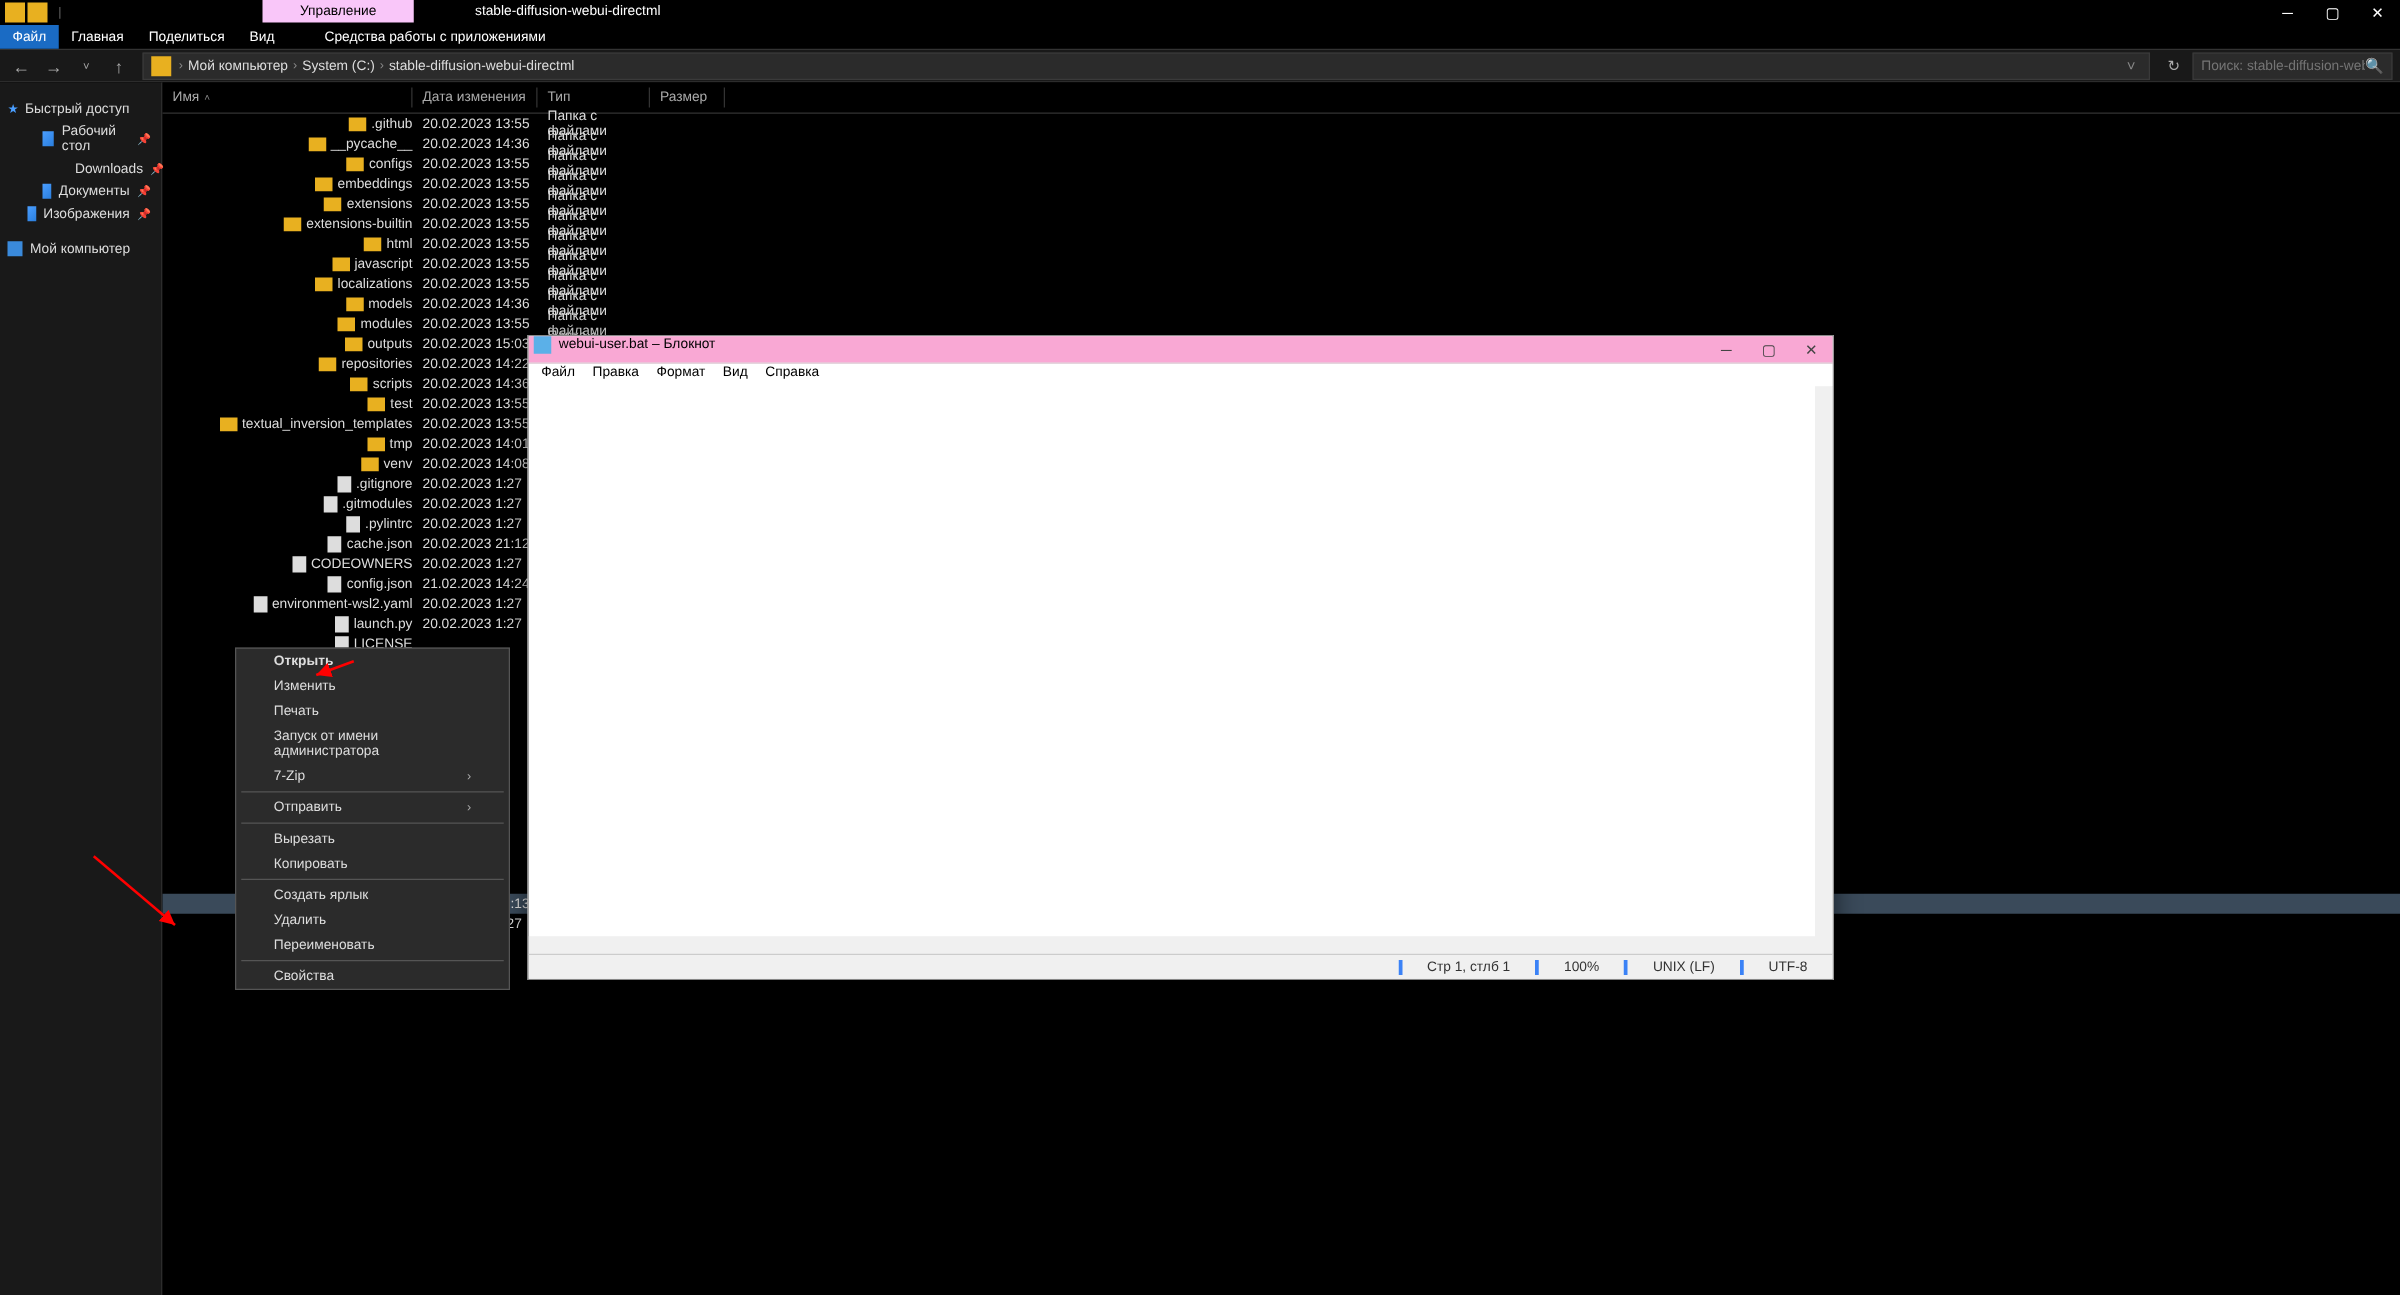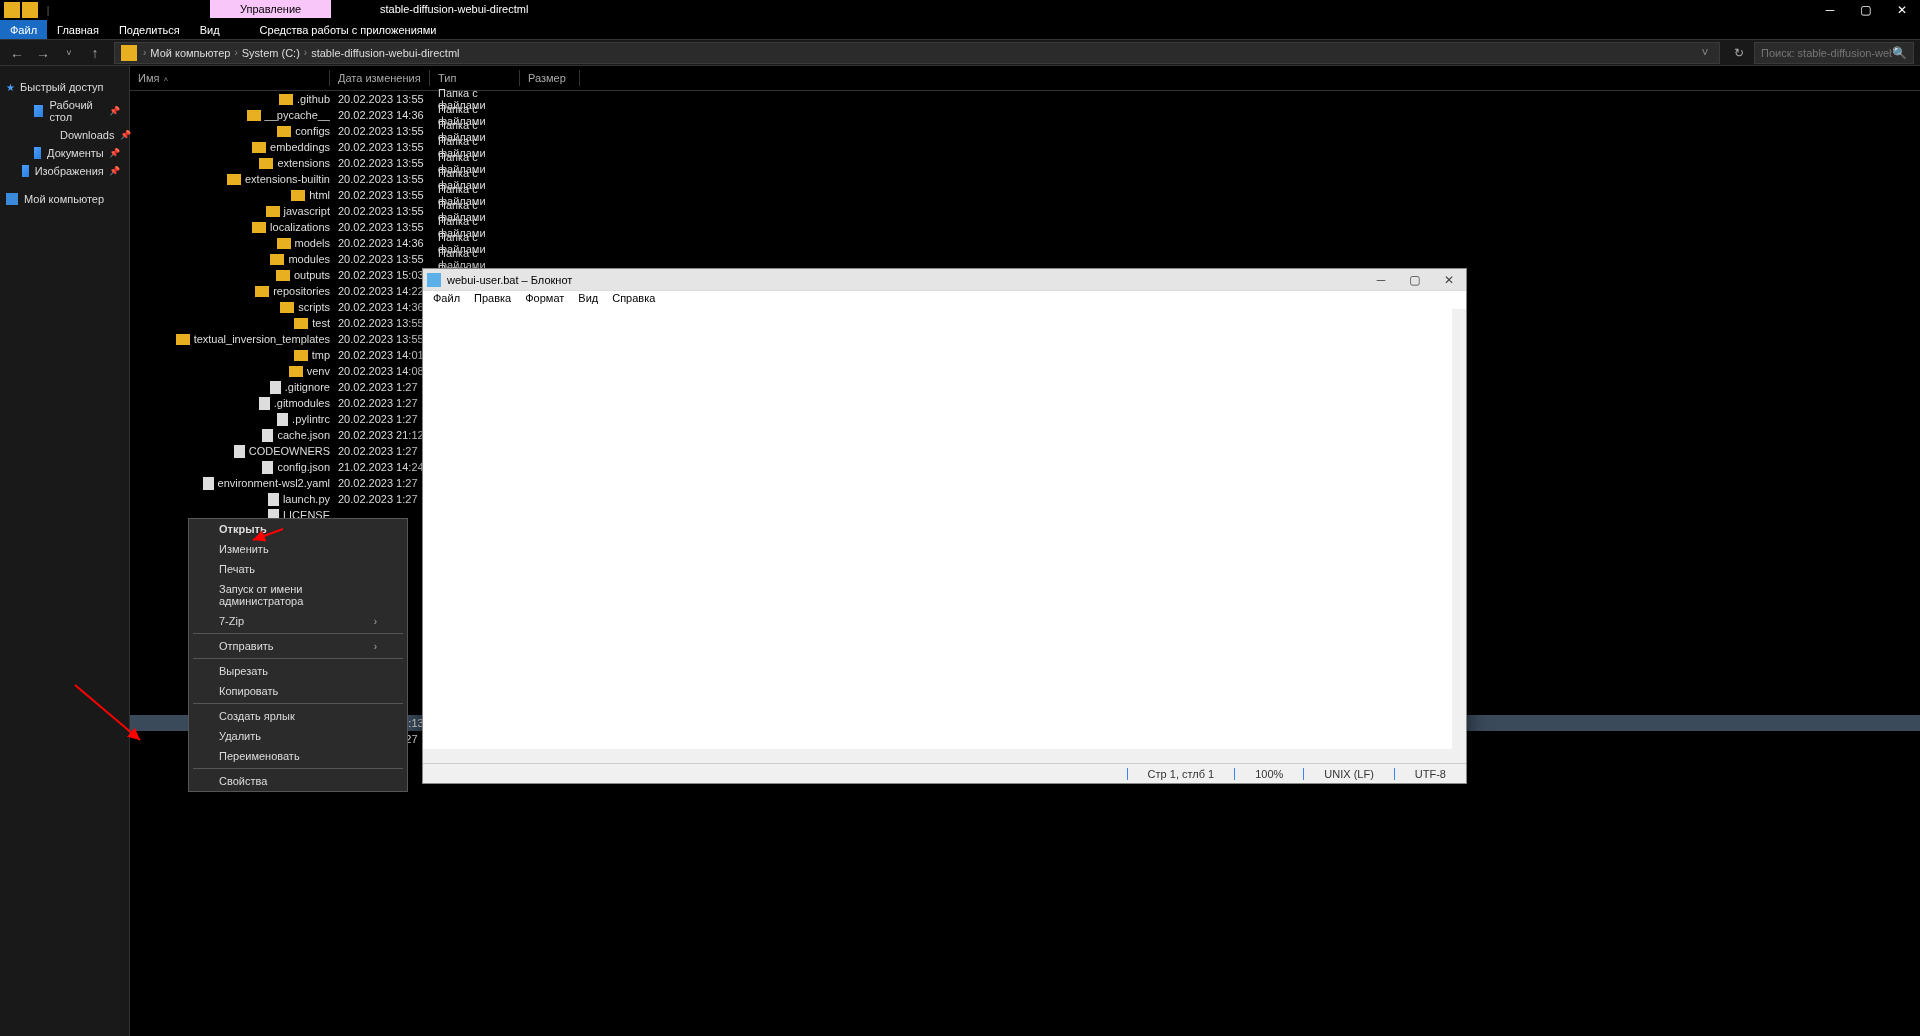--- a/index.html
+++ b/index.html
@@ -65,32 +65,32 @@
 
 
 .contextmenu { position: absolute; left: 188px; top: 518px; width: 220px; background: #2b2b2b; border: 1px solid #555; z-index: 100; }
 .cm-item { padding: 4px 30px; color: #ddd; font-size: 11px; cursor: pointer; display: flex; align-items: center; }
 .cm-item.bold { font-weight: bold; }
 .cm-sep { height: 1px; background: #555; margin: 2px 4px; }
 .cm-arrow { margin-left: auto; color: #aaa; font-size: 10px; }
 
 
 .notepad { position: absolute; left: 422px; top: 268px; width: 1045px; height: 516px; background: #fff; border: 1px solid #888; z-index: 50; box-shadow: 0 4px 20px rgba(0,0,0,0.6); }
-.np-title { height: 22px; background: #e5e5e5; display: flex; align-items: center; padding: 0 4px; border-bottom: 1px solid #ddd; position: relative; }
+.np-title { height: 22px; background: #f9a8d4; display: flex; align-items: flex-start; padding: 0 4px; border-bottom: 1px solid #ddd; position: relative; }
 .np-icon { width: 14px; height: 14px; background: #5bb0e8; margin-right: 6px; }
 .np-title-text { color: #000; font-size: 11px; }
 .np-controls { position: absolute; right: 0; top: 0; display: flex; }
 .np-btn { width: 34px; height: 22px; display: flex; align-items: center; justify-content: center; color: #444; cursor: pointer; font-size: 12px; }
 .np-menu { height: 18px; background: #fff; display: flex; padding: 0 4px; gap: 2px; }
 .np-menu-item { padding: 1px 6px; color: #000; font-size: 11px; cursor: pointer; }
 .np-content { padding: 4px 6px; color: #000; font-size: 11px; font-family: Consolas, monospace; white-space: pre; }
 .np-status { position: absolute; bottom: 0; left: 0; right: 0; height: 20px; background: #f0f0f0; border-top: 1px solid #ccc; display: flex; align-items: center; font-size: 11px; color: #333; }
 .np-scrollbar-v { position: absolute; right: 0; top: 40px; bottom: 20px; width: 14px; background: #f0f0f0; }
 .np-scrollbar-h { position: absolute; bottom: 20px; left: 0; right: 14px; height: 14px; background: #f0f0f0; }
-.np-stat-seg { padding: 0 20px; border-left: 1px solid #3b82f6; }
+.np-stat-seg { padding: 0 20px; border-left: 3px solid #3b82f6; }
 .np-stat-seg:first-child { margin-left: auto; }
 
 
 .red-arrow { position: absolute; z-index: 200; pointer-events: none; }
 </style>
 </head>
 <body>
 
 <div class="titlebar">
   <div class="titlebar-icons">

